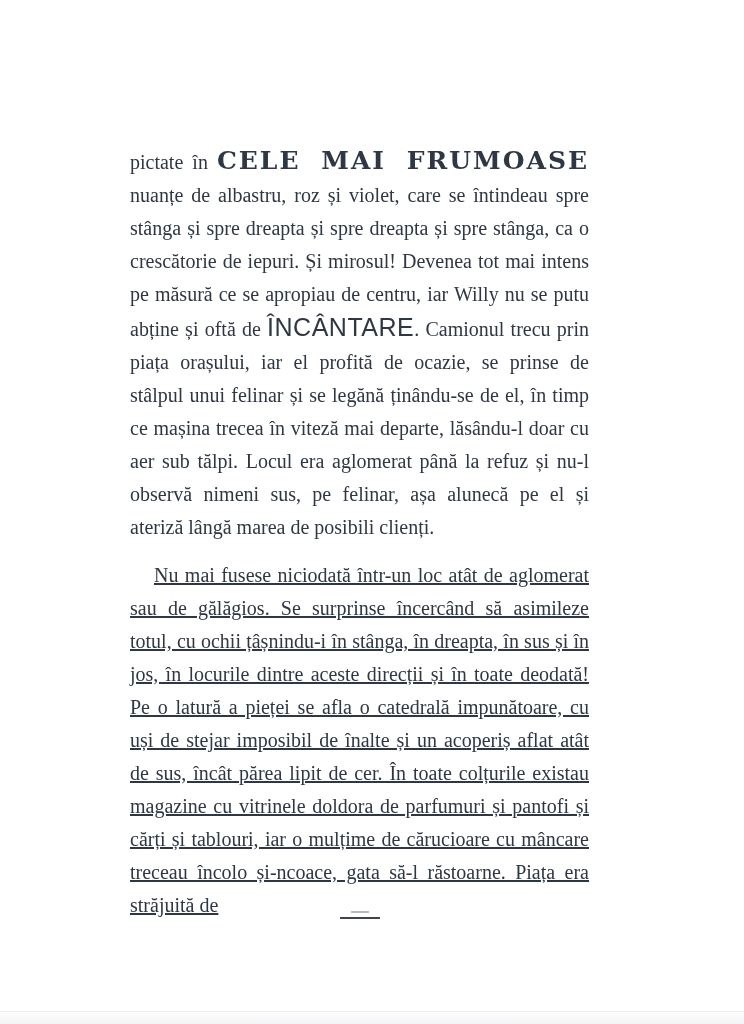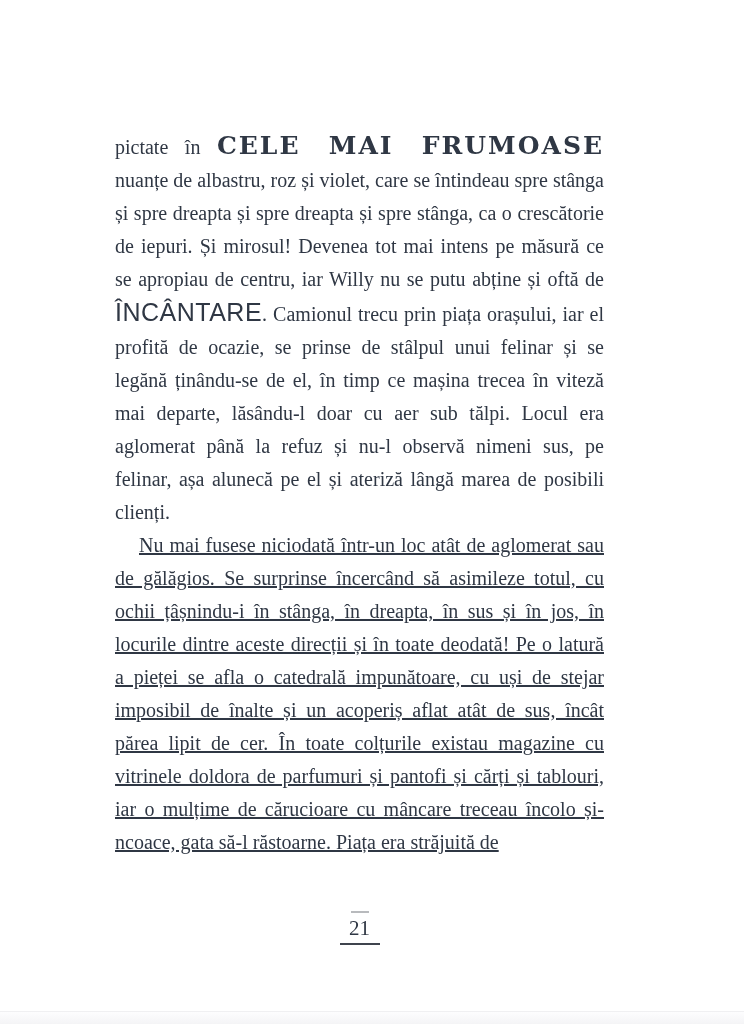--- a/index.html
+++ b/index.html
@@ -21,21 +21,21 @@
     left: 115px;
     top: 129px;
     width: 489px;
     color: #2f3744;
     font-family: "Liberation Serif", serif;
     font-size: 20px;
     line-height: 33px;
     text-align: justify;
   }
   .para {
-    margin: 0;
+    margin: 15px;
     padding: 0;
   }
   .para.indent {
     text-indent: 24px;
     text-decoration: underline;
   }
   .seg-body {
     font-family: "Liberation Serif", serif;
   }
   
@@ -96,19 +96,18 @@
 
 <div class="page">
 
   <div class="text-block">
       <p class="para"><span class="seg-body">pictate în </span><span class="seg-display-bold">CELE MAI FRUMOASE</span><span class="seg-body"> nuanțe de albastru, roz și violet, care se întindeau spre stânga și spre dreapta și spre dreapta și spre stânga, ca o crescătorie de iepuri. Și mirosul! Devenea tot mai intens pe măsură ce se apropiau de centru, iar Willy nu se putu abține și oftă de </span><span class="seg-display-caps">ÎNCÂNTARE</span><span class="seg-body">. Camionul trecu prin piața orașului, iar el profită de ocazie, se prinse de stâlpul unui felinar și se legănă ținându-se de el, în timp ce mașina trecea în viteză mai departe, lăsându-l doar cu aer sub tălpi. Locul era aglomerat până la refuz și nu-l observă nimeni sus, pe felinar, așa alunecă pe el și ateriză lângă marea de posibili clienți.</span></p>
       <p class="para indent"><span class="seg-body">Nu mai fusese niciodată într-un loc atât de aglomerat sau de gălăgios. Se surprinse încercând să asimileze totul, cu ochii țâșnindu-i în stânga, în dreapta, în sus și în jos, în locurile dintre aceste direcții și în toate deodată! Pe o latură a pieței se afla o catedrală impunătoare, cu uși de stejar imposibil de înalte și un acoperiș aflat atât de sus, încât părea lipit de cer. În toate colțurile existau magazine cu vitrinele doldora de parfumuri și pantofi și cărți și tablouri, iar o mulțime de cărucioare cu mâncare treceau încolo și-ncoace, gata să-l răstoarne. Piața era străjuită de</span></p>
     </div>
 
   <div class="footer">
     <div class="rule-top"></div>
-    <div class="page-num">21</div>
     <div class="rule-bottom"></div>
   </div>
 
   <div class="page-bottom-edge"></div>
 
 </div>
 
 </body></html>

